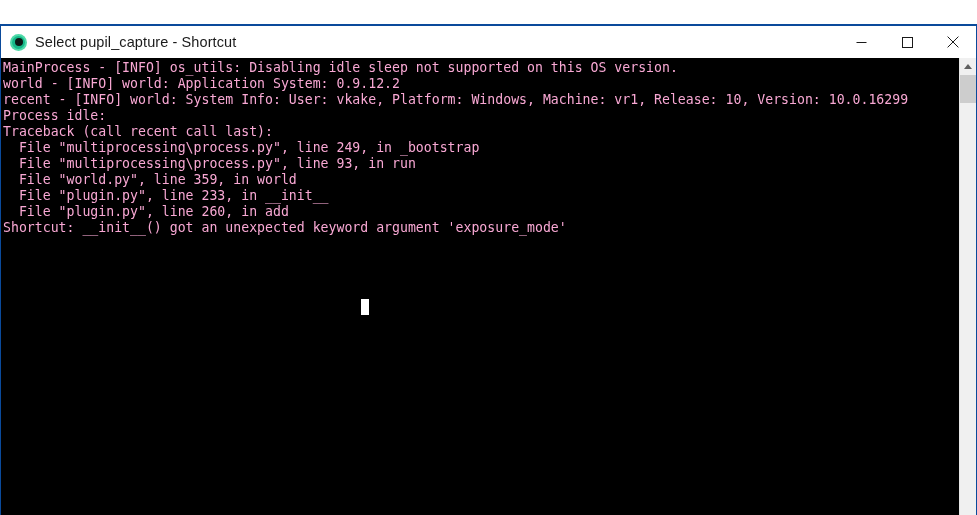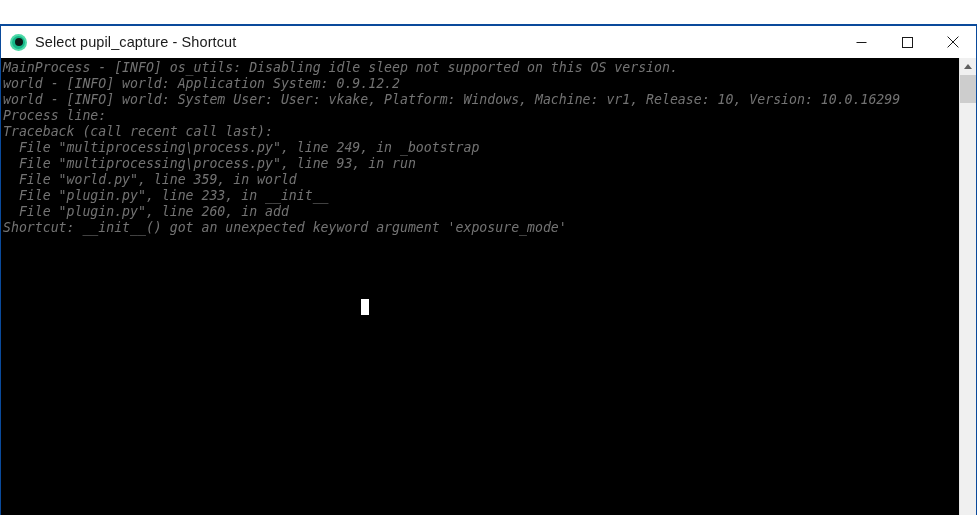--- a/index.html
+++ b/index.html
@@ -120,24 +120,23 @@
     padding: 2px 0 0 2px;
     overflow: hidden;
     position: relative;
   }
 
   .line {
     font-family: "DejaVu Sans Mono", "Liberation Mono", monospace;
     font-size: 13.2px;
     line-height: 16px;
     height: 16px;
-    color: #737373;
+    color: #f9a8d4;
     white-space: pre;
     letter-spacing: 0px;
-    font-style: italic;
   }
 
   .cursor {
     position: absolute;
     left: 360px;
     top: 241px;
     width: 8px;
     height: 16px;
     background: #ffffff;
   }
@@ -221,22 +220,22 @@
           <line x1="11.4" y1="0.6" x2="0.6" y2="11.4" stroke="#1a1a1a" stroke-width="1"></line>
         </svg>
       </div>
     </div>
   </div>
 
   <div class="console-area">
     <div class="console-text">
       <div class="line">MainProcess - [INFO] os_utils: Disabling idle sleep not supported on this OS version.</div>
       <div class="line">world - [INFO] world: Application System: 0.9.12.2</div>
-      <div class="line">world - [INFO] world: System User: User: vkake, Platform: Windows, Machine: vr1, Release: 10, Version: 10.0.16299</div>
-      <div class="line">Process line:</div>
+      <div class="line">recent - [INFO] world: System Info: User: vkake, Platform: Windows, Machine: vr1, Release: 10, Version: 10.0.16299</div>
+      <div class="line">Process idle:</div>
       <div class="line">Traceback (call recent call last):</div>
       <div class="line">  File "multiprocessing\process.py", line 249, in _bootstrap</div>
       <div class="line">  File "multiprocessing\process.py", line 93, in run</div>
       <div class="line">  File "world.py", line 359, in world</div>
       <div class="line">  File "plugin.py", line 233, in __init__</div>
       <div class="line">  File "plugin.py", line 260, in add</div>
       <div class="line">Shortcut: __init__() got an unexpected keyword argument 'exposure_mode'</div>
       <div class="cursor"></div>
     </div>
 

